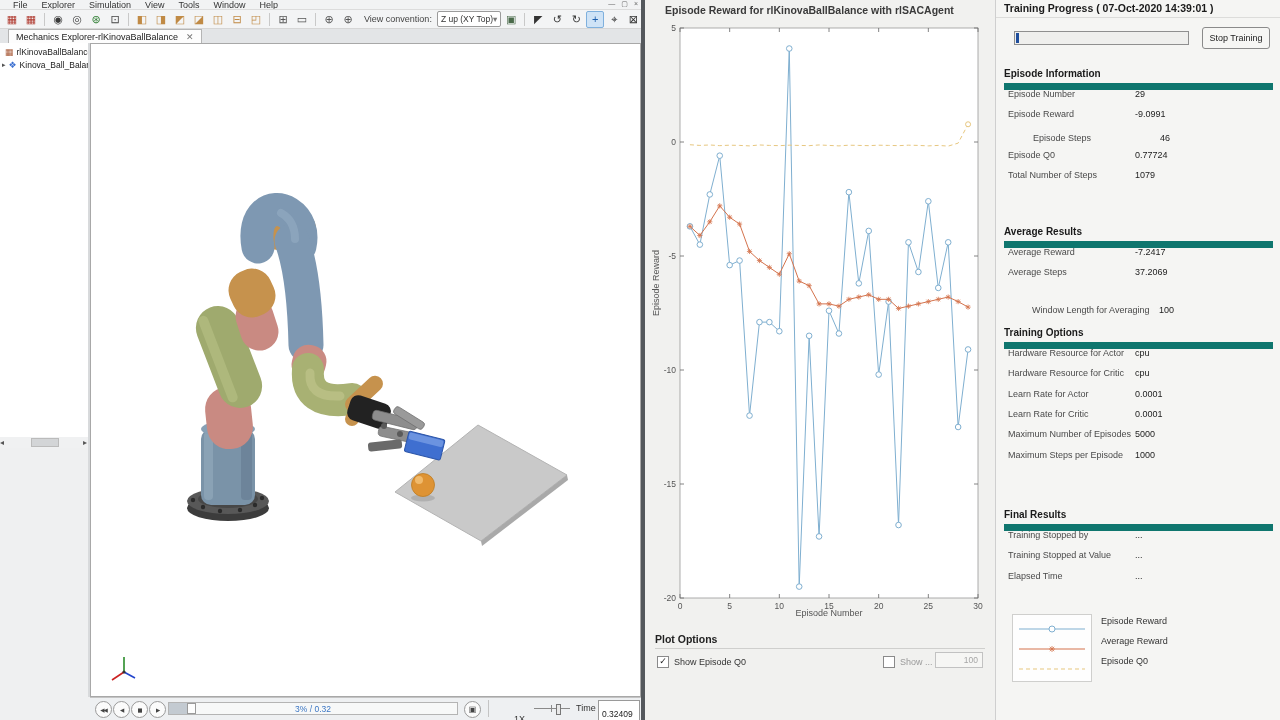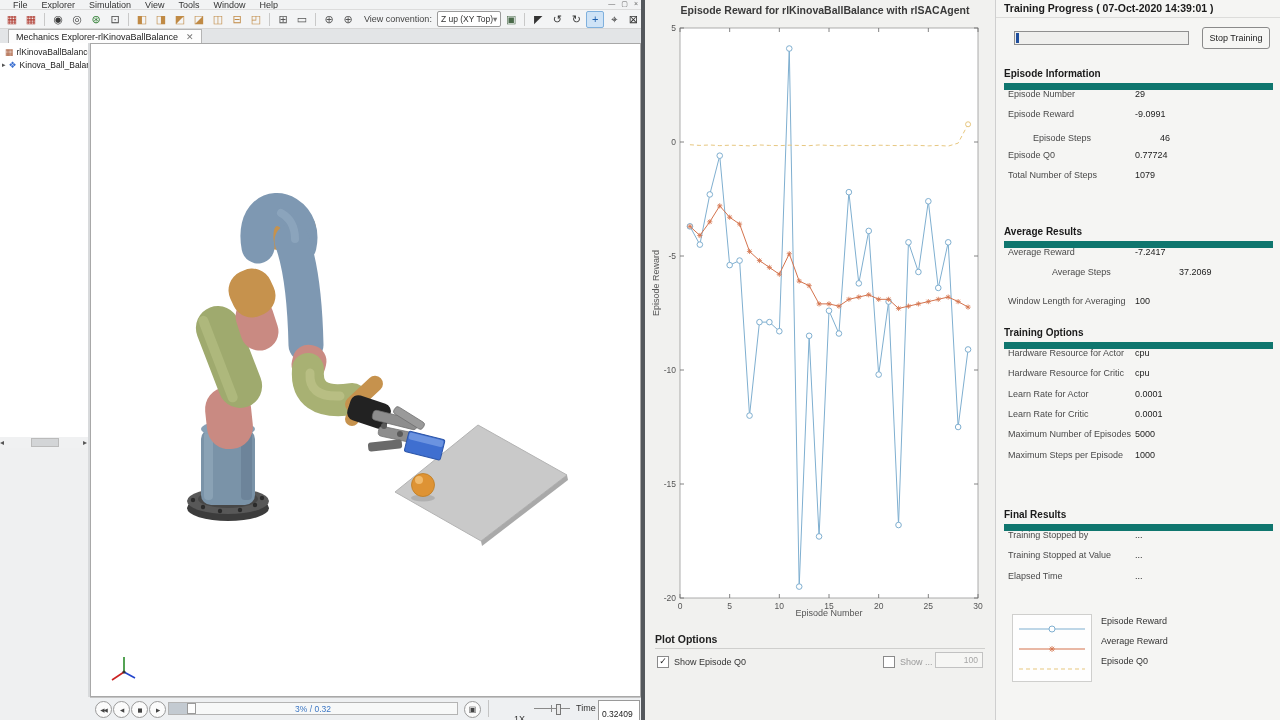--- a/index.html
+++ b/index.html
@@ -66,21 +66,21 @@
   #pslider .sthumb{position:absolute;left:22px;top:-4px;width:3px;height:9px;background:#e8e8e8;border:1px solid #777}
   #ptimelbl{left:486px;top:5px;font-size:9px;color:#333}
   #ptime{left:508px;top:2px;width:42px;height:27px;background:#fff;border:1px solid #9a9a9a;
          font-size:8.5px;color:#222;display:flex;align-items:center;padding-left:3px;box-sizing:border-box}
 
   
   #winsplit{left:641px;top:0;width:4px;height:720px;background:#54585c}
 
   
   #midpanel{left:645px;top:0;width:350px;height:720px;background:#f1f1ef}
-  #chart-title{left:20px;top:4px;width:320px;text-align:center;font-size:10.5px;font-weight:bold;color:#3a3a3a}
+  #chart-title{left:20px;top:4px;width:320px;font-size:10.5px;font-weight:bold;color:#3a3a3a}
   #ylab{left:6px;top:250px;font-size:9px;color:#555;writing-mode:vertical-rl;transform:rotate(180deg)}
   #xlab{left:35px;top:608px;width:298px;text-align:center;font-size:9px;color:#555}
   #plotopt-hdr{left:10px;top:633px;width:330px;font-size:10.5px;font-weight:bold;color:#222;
                border-bottom:1px solid #cfcfcd;padding-bottom:3px}
   .ckrow{display:flex;align-items:center;gap:5px}
   .ckbox{width:10px;height:10px;border:1px solid #8a8a8a;background:#fff;font-size:9px;line-height:9px;
          text-align:center;color:#222;flex:0 0 auto}
   .cklbl{font-size:9px;color:#333;white-space:nowrap}
   .cklbl.dis{color:#9a9a9a}
   #ck1{left:12px;top:656px}
@@ -456,25 +456,25 @@
         <span class="rl">Total Number of Steps</span>
         <span class="rv">1079</span>
       </div>
     </div>
   <div class="rsection" style="top: 226px; height: 90.9px;">
       <div class="stitle">Average Results</div>
       <div class="rrow" style="top: 21px;">
         <span class="rl">Average Reward</span>
         <span class="rv">-7.2417</span>
       </div>
-      <div class="rrow" style="top: 41.3px; margin-left: 44px;">
+      <div class="rrow" style="top: 41.3px;">
         <span class="rl">Average Steps</span>
         <span class="rv">37.2069</span>
       </div>
-      <div class="rrow" style="top: 70px;">
+      <div class="rrow" style="top: 79px; margin-left: 24px;">
         <span class="rl">Window Length for Averaging</span>
         <span class="rv">100</span>
       </div>
     </div>
   <div class="rsection" style="top: 327px; height: 151.8px;">
       <div class="stitle">Training Options</div>
       <div class="rrow" style="top: 21px;">
         <span class="rl">Hardware Resource for Actor</span>
         <span class="rv">cpu</span>
       </div>

